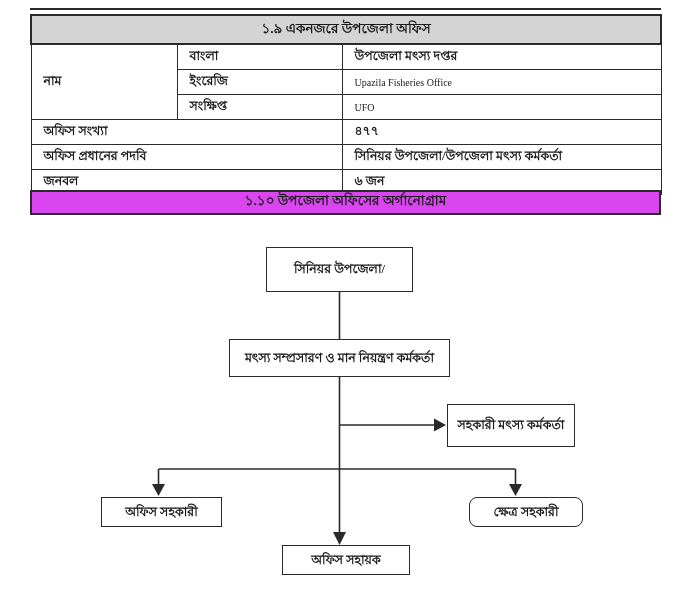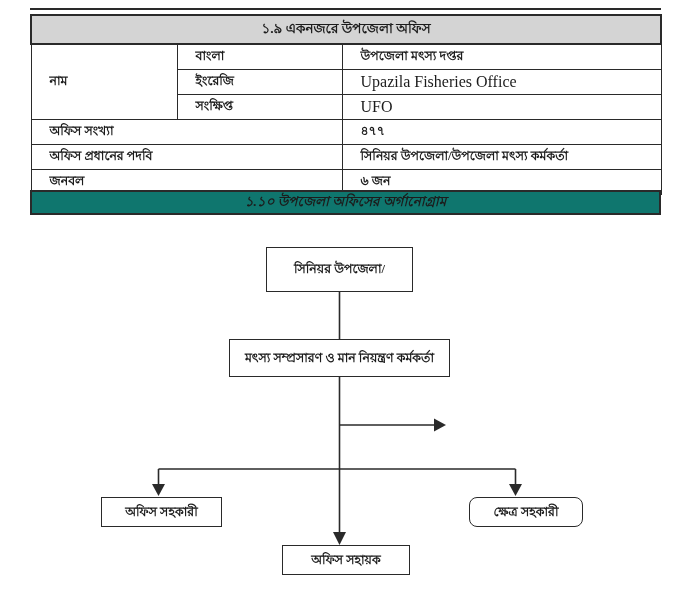--- a/index.html
+++ b/index.html
@@ -18,42 +18,42 @@
   }
   
   .glance-table{
     position:absolute;left:30px;top:14px;
     border-collapse:collapse;table-layout:fixed;
     width:630px;
     font-size:12.5px;
   }
   .glance-table td{
     border:1.5px solid #2a2a2a;
-    padding:2px 18px;
+    padding:2px 12px;
     height:20px;
     vertical-align:middle;
     overflow:hidden;white-space:nowrap;
   }
   .glance-table td.hdr{
     background:#d4d4d4;
     text-align:center;
     font-weight:bold;
     font-size:13.5px;
     border:2px solid #2a2a2a;
   }
   .bn{font-weight:700;}
-  .en{font-weight:400;font-size:16px;}
+  .en{font-weight:400;font-size:10px;}
   .name-cell{vertical-align:top;padding-top:4px;margin-left:48px;}
   
   .org-header{
     position:absolute;left:30px;top:190px;width:627px;height:21px;
-    background:#0f766e;
+    background:#d946ef;
     border:2px solid #2a2a2a;
-    display:flex;align-items:center;justify-content:center;
-    font-weight:bold;font-size:13.5px;font-style:italic;
+    display:flex;align-items:flex-end;justify-content:center;
+    font-weight:bold;font-size:13.5px;
   }
   
   .diagram{
     position:absolute;left:0;top:215px;width:688px;height:386px;
   }
   .diagram svg{position:absolute;left:0;top:0;}
   .node{
     position:absolute;
     background:#ffffff;
     border:1.5px solid #2a2a2a;
@@ -141,20 +141,23 @@
     </svg>
 
     <div class="node node-top">
       <span>সিনিয়র উপজেলা/</span>
     </div>
 
     <div class="node node-mid">
       <span>মৎস্য সম্প্রসারণ ও মান নিয়ন্ত্রণ কর্মকর্তা</span>
     </div>
 
+    <div class="node node-right">
+      <span>সহকারী মৎস্য কর্মকর্তা</span>
+    </div>
 
     <div class="node node-bl">
       <span>অফিস সহকারী</span>
     </div>
 
     <div class="node node-br">
       <span>ক্ষেত্র সহকারী</span>
     </div>
 
     <div class="node node-bm">

